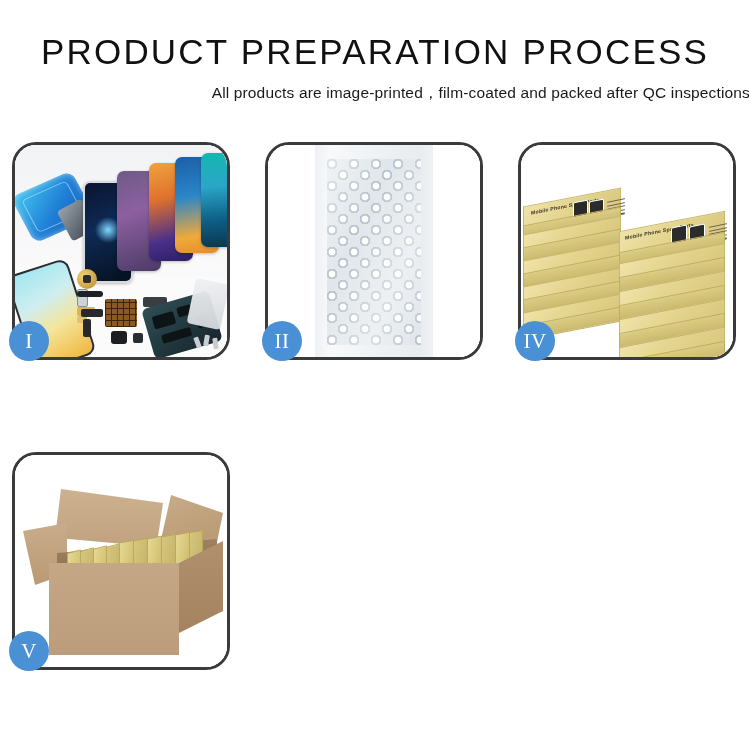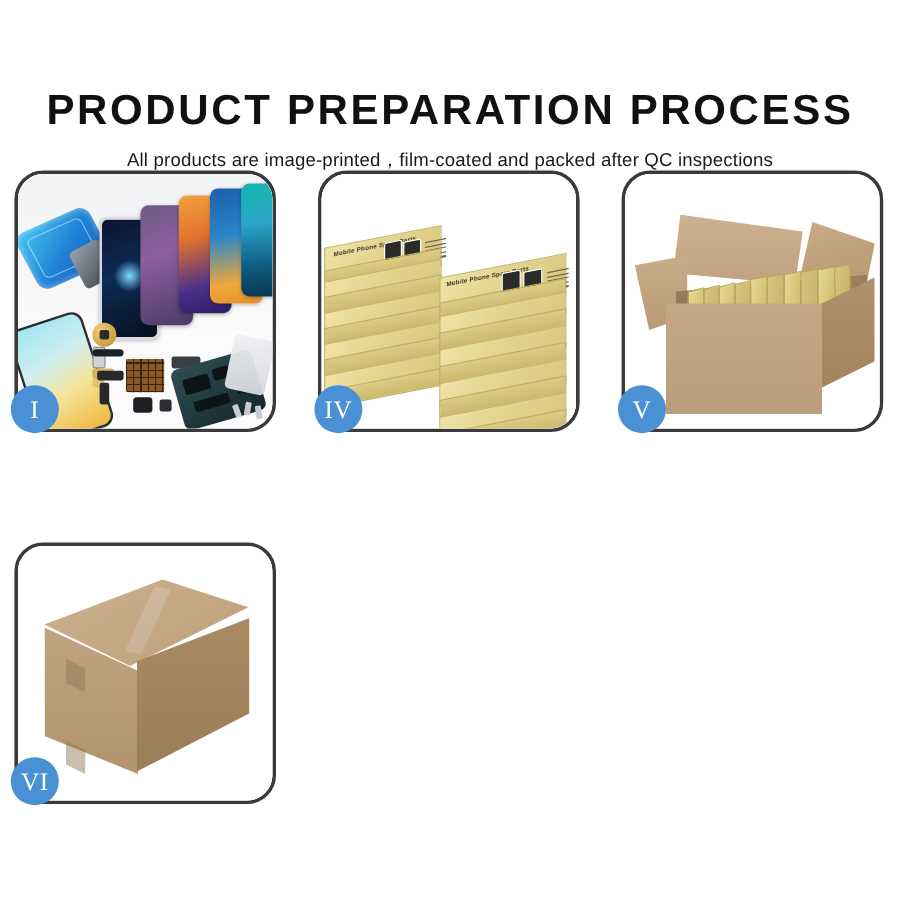--- a/index.html
+++ b/index.html
@@ -9,34 +9,34 @@
     font-family:"Liberation Sans", sans-serif;
     overflow:hidden;
     position:relative;
   }
   .page{width:750px;height:750px;position:relative;}
 
   
   .header{width:100%;text-align:center;padding-top:34px;}
   .title{
     font-size:35px;
-    font-weight:700;
+    font-weight:400;
     letter-spacing:2.2px;
     color:#111111;
     line-height:1.05;
     white-space:nowrap;
-    margin-top:40px;
   }
   .subtitle{
     font-size:15.5px;
     font-weight:400;
     color:#1a1a1a;
     letter-spacing:.15px;
     margin-top:12px;
     white-space:nowrap;
+    text-align:right;
   }
 
   
   .grid{
     position:absolute;
     left:12px;top:142px;
     width:726px;
     display:grid;
     grid-template-columns:repeat(3,218px);
     grid-template-rows:repeat(2,218px);
@@ -304,20 +304,30 @@
           <div class="screws">
               <span></span>
               <span></span>
               <span></span>
             </div>
         </div>
       </div>
       <div class="badge">I</div>
     </div>
 
+    <div class="panel">
+      <div class="panel-inner">
+        <div class="p2">
+          <div class="wrapbag">
+            <div class="bubbles"></div>
+          </div>
+        </div>
+      </div>
+      <div class="badge">II</div>
+    </div>
 
 
     <div class="panel">
       <div class="panel-inner">
         <div class="p4">
           <div class="stackwrap">
 
             <div class="bx" style="left:4px;top:30px;width:96px;height:22px;">
               <div class="top"></div>
               <div class="lbl" style="left:8px;top:6px;">Mobile Phone Spare Parts</div>
@@ -406,29 +416,15 @@
           <div class="ybox dark" style="left:174px;top:76px;width:12px;height:42px;transform:skewY(-10deg);"></div>
 
           <div class="flap-front"></div>
           <div class="carton-body"></div>
           <div class="carton-right"></div>
         </div>
       </div>
       <div class="badge">V</div>
     </div>
 
-    <div class="panel">
-      <div class="panel-inner">
-        <div class="p6">
-          <div class="c6-gloss"></div>
-          <div class="c6-top"></div>
-          <div class="c6-seam"></div>
-          <div class="c6-left"></div>
-          <div class="c6-right"></div>
-          <div class="c6-tape1"></div>
-          <div class="c6-tape2"></div>
-        </div>
-      </div>
-      <div class="badge">VI</div>
-    </div>
 
   </div>
 </div>
 
 </body></html>

